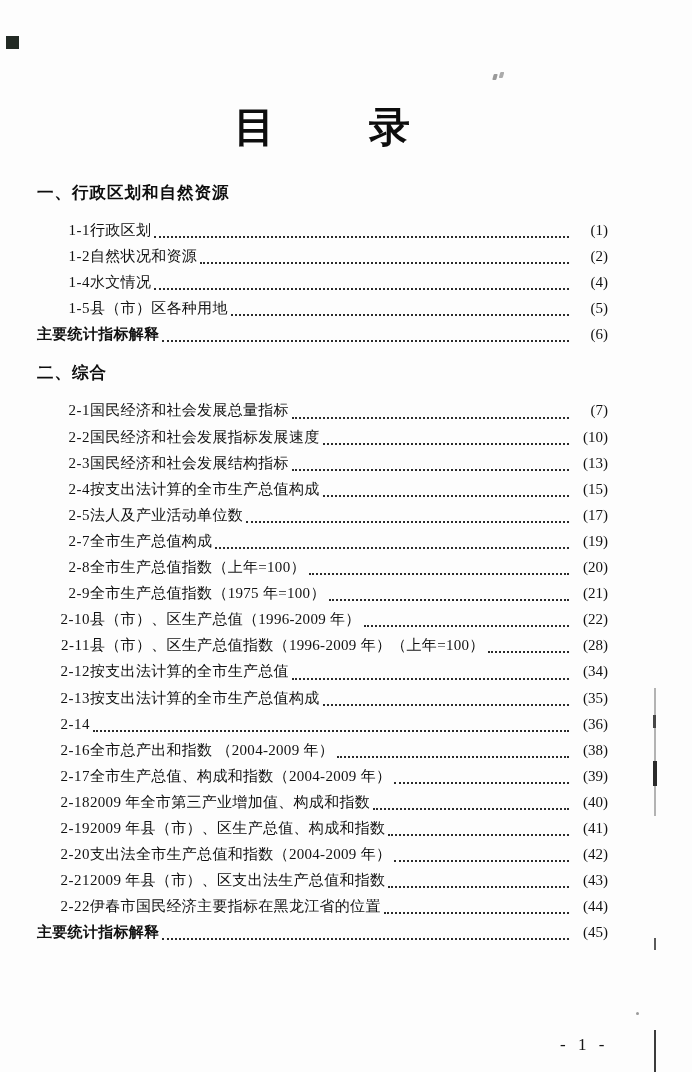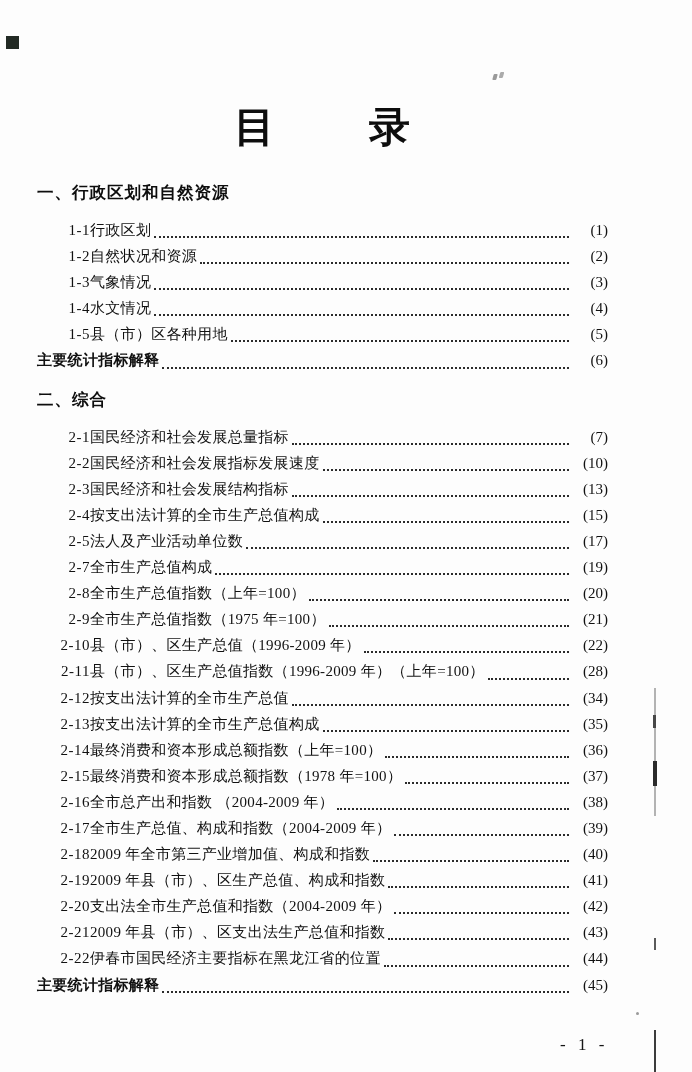--- a/index.html
+++ b/index.html
@@ -103,26 +103,20 @@
     <span class="pg">(1)</span>
   </div>
 
   <div class="row">
     <span class="num">1-2</span>
     <span class="etitle">自然状况和资源</span>
     <span class="dots"></span>
     <span class="pg">(2)</span>
   </div>
 
-  <div class="row">
-    <span class="num">1-3</span>
-    <span class="etitle">气象情况</span>
-    <span class="dots"></span>
-    <span class="pg">(3)</span>
-  </div>
 
   <div class="row">
     <span class="num">1-4</span>
     <span class="etitle">水文情况</span>
     <span class="dots"></span>
     <span class="pg">(4)</span>
   </div>
 
   <div class="row">
     <span class="num">1-5</span>
@@ -223,31 +217,24 @@
 
   <div class="row">
     <span class="num">2-13</span>
     <span class="etitle">按支出法计算的全市生产总值构成</span>
     <span class="dots"></span>
     <span class="pg">(35)</span>
   </div>
 
   <div class="row">
     <span class="num">2-14</span>
-    <span class="etitle">最终消费和资本形成总额指数（上年=100）</span>
     <span class="dots"></span>
     <span class="pg">(36)</span>
   </div>
 
-  <div class="row">
-    <span class="num">2-15</span>
-    <span class="etitle">最终消费和资本形成总额指数（1978 年=100）</span>
-    <span class="dots"></span>
-    <span class="pg">(37)</span>
-  </div>
 
   <div class="row">
     <span class="num">2-16</span>
     <span class="etitle">全市总产出和指数 （2004-2009 年）</span>
     <span class="dots"></span>
     <span class="pg">(38)</span>
   </div>
 
   <div class="row">
     <span class="num">2-17</span>

